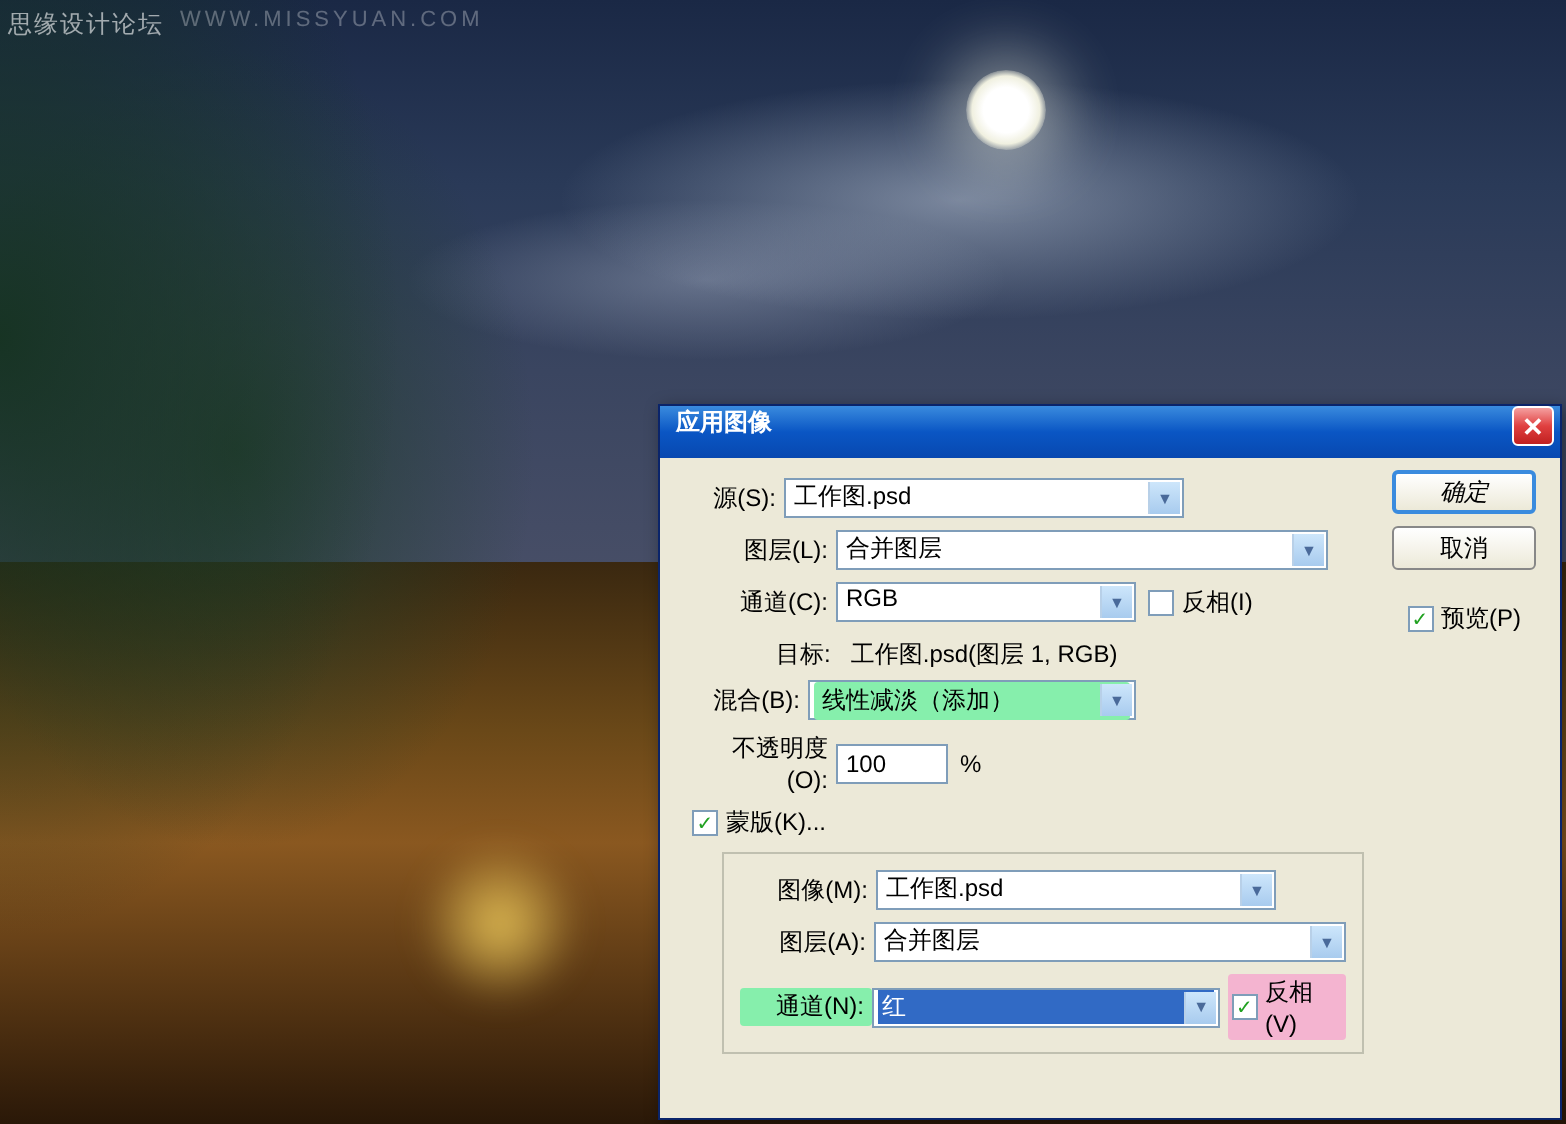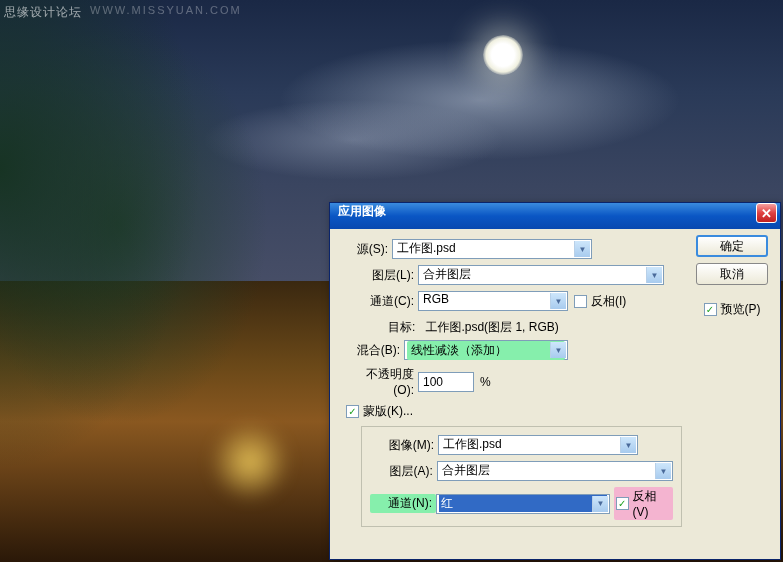--- a/index.html
+++ b/index.html
@@ -26,21 +26,21 @@
 .lbl-58 { width: 58px; }
 .lbl-72 { width: 72px; }
 .lbl-68 { width: 68px; }
 .sel { height: 20px; border: 1px solid #7f9db9; background: #fff; font-size: 12px; padding: 0 2px; position: relative; display: flex; align-items: flex-start; }
 .sel-arrow { position: absolute; right: 1px; top: 1px; bottom: 1px; width: 16px; background: linear-gradient(180deg, #cde6fb 0%, #a8cbee 100%); border-left: 1px solid #b8d0e8; display: flex; align-items: center; justify-content: center; font-size: 8px; color: #4a6a9a; }
 .sel-text { flex: 1; padding-left: 2px; }
 .sel-highlight { background: #316ac5; color: #fff; }
 .inp { height: 20px; border: 1px solid #7f9db9; background: #fff; font-size: 12px; padding: 0 4px; }
 .chk { width: 13px; height: 13px; border: 1px solid #7f9db9; background: #fff; margin-right: 4px; display: inline-flex; align-items: center; justify-content: center; font-size: 10px; color: #21a121; }
 .btn { width: 72px; height: 22px; background: linear-gradient(180deg, #fff 0%, #ece9d8 100%); border: 1px solid #888; border-radius: 3px; font-size: 12px; cursor: pointer; }
-.btn-default { border: 2px solid #3a8bde; }
+.btn-default { border: 2px solid #3a8bde; font-style: italic; }
 .btns { position: absolute; top: 6px; right: 12px; display: flex; flex-direction: column; gap: 6px; align-items: center; }
 .preview-row { display: flex; align-items: center; margin-top: 10px; }
 
 .hl-pink { background: #86efac; padding: 1px 4px; border-radius: 2px; }
 .hl-pink-box { background: #f4b4d0; padding: 1px 2px; border-radius: 2px; display: inline-flex; align-items: center; }
 
 .fieldset { border: 1px solid #c0c0b0; padding: 8px 8px 6px 8px; margin-top: 6px; position: relative; margin-left: 19px; }
 .target-txt { margin: 8px 0 4px 46px; font-size: 12px; }
 </style>
 </head>

